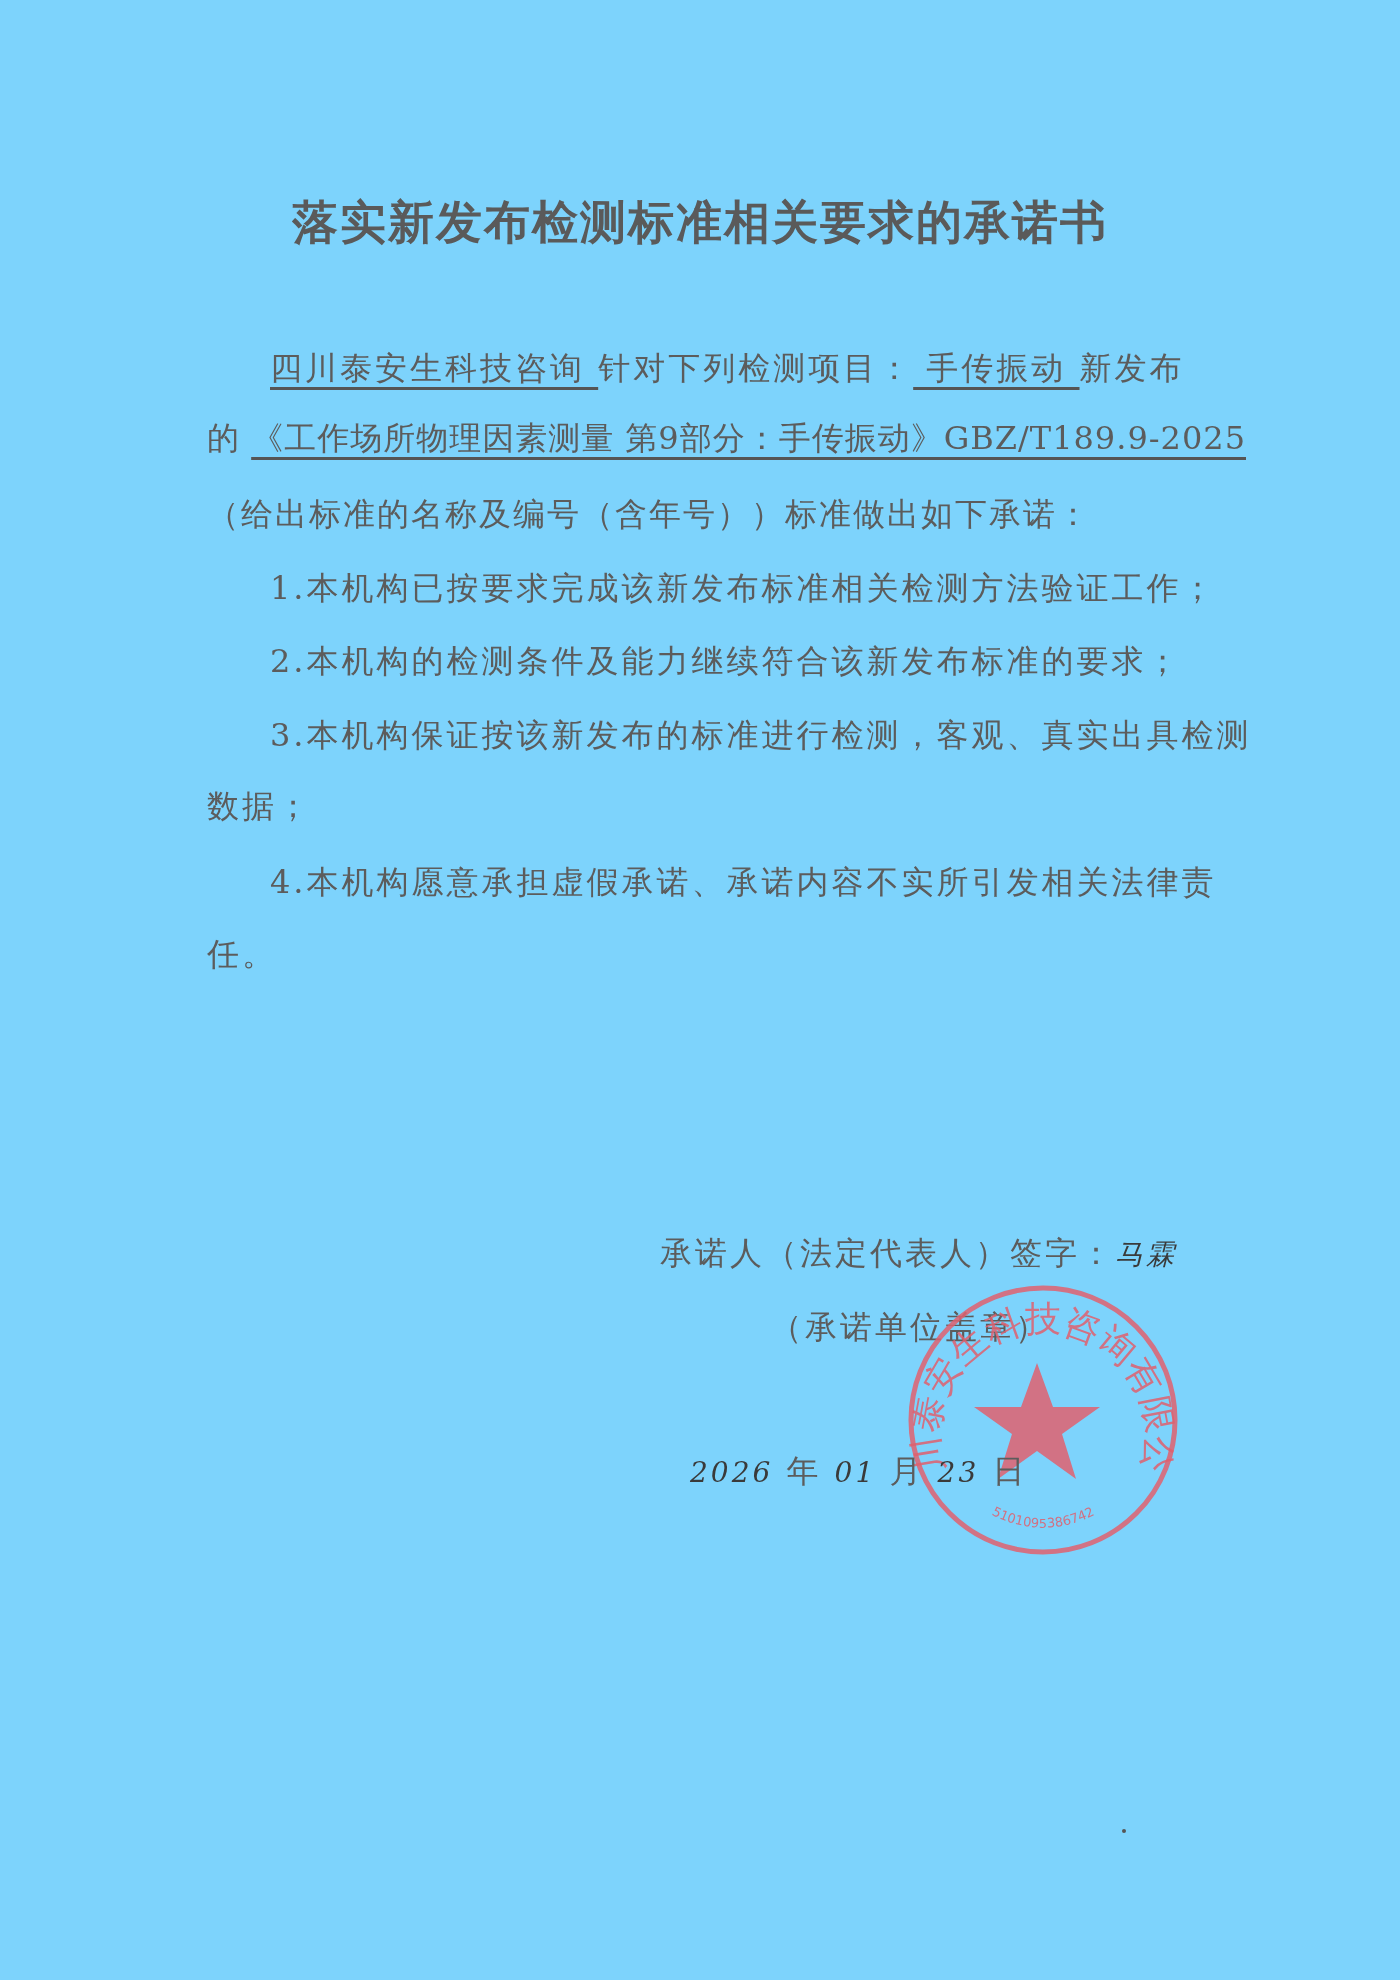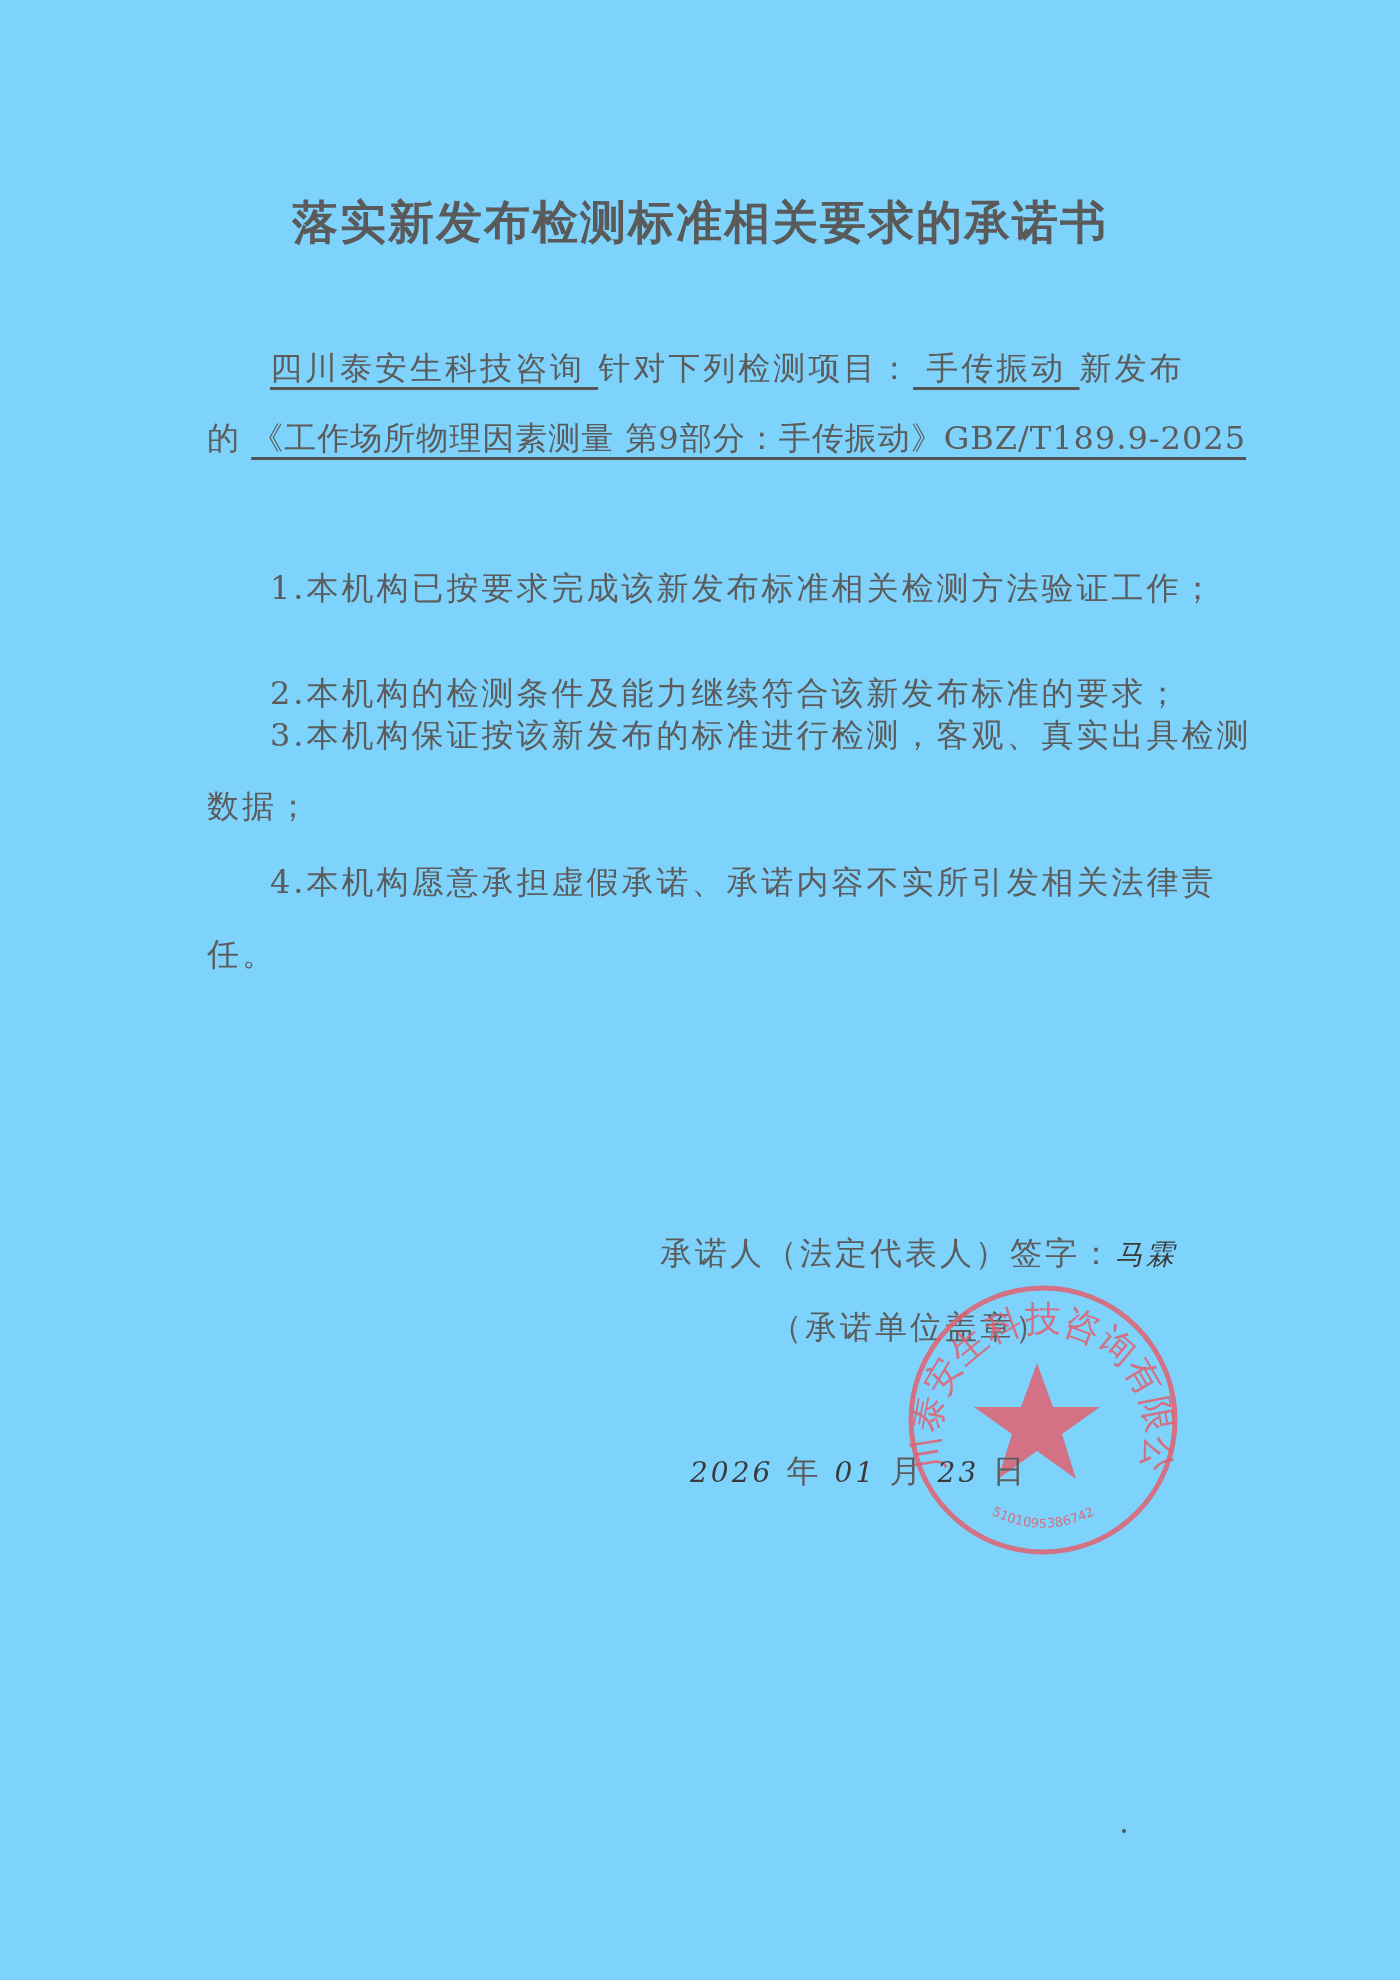--- a/index.html
+++ b/index.html
@@ -26,23 +26,24 @@
 
   <div class="line" style="top:348px;left:270px;">
     <span class="u"> 四川泰安生科技咨询 </span><span>针对下列检测项目：</span><span class="u">  手传振动  </span><span style="">新发布</span>
   </div>
 
   <div class="line" style="top:418px;letter-spacing:1px;">
     <span>的</span>
     <span class="u">《工作场所物理因素测量 第9部分：手传振动》GBZ/T189.9-2025</span>
   </div>
 
+  <div class="line" style="top:494px;letter-spacing:2px;">（给出标准的名称及编号（含年号））标准做出如下承诺：</div>
 
   <div class="line" style="top:568px;left:270px;">1.本机构已按要求完成该新发布标准相关检测方法验证工作；</div>
-  <div class="line" style="top:641px;left:270px;margin-top:32px;">2.本机构的检测条件及能力继续符合该新发布标准的要求；</div>
+  <div class="line" style="top:641px;left:270px;">2.本机构的检测条件及能力继续符合该新发布标准的要求；</div>
   <div class="line" style="top:715px;left:270px;">3.本机构保证按该新发布的标准进行检测，客观、真实出具检测</div>
   <div class="line" style="top:786px;">数据；</div>
   <div class="line" style="top:862px;left:270px;">4.本机构愿意承担虚假承诺、承诺内容不实所引发相关法律责</div>
   <div class="line" style="top:934px;">任。</div>
 
   <div class="sig" style="left:660px;top:1232px;">
     <span>承诺人（法定代表人）签字：</span><span class="hand">马霖</span>
   </div>
 
   <div class="sig" style="left:770px;top:1306px;">（承诺单位盖章）</div>

